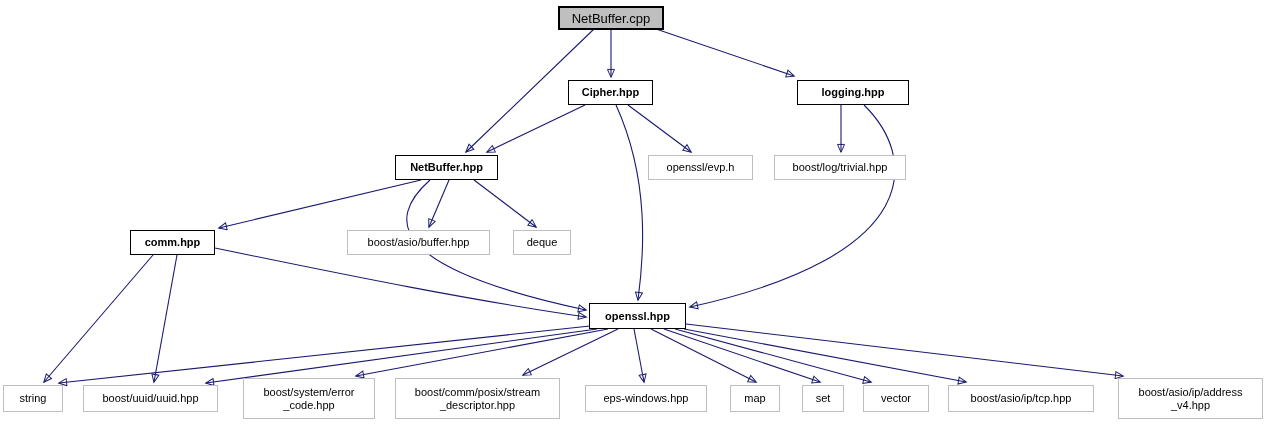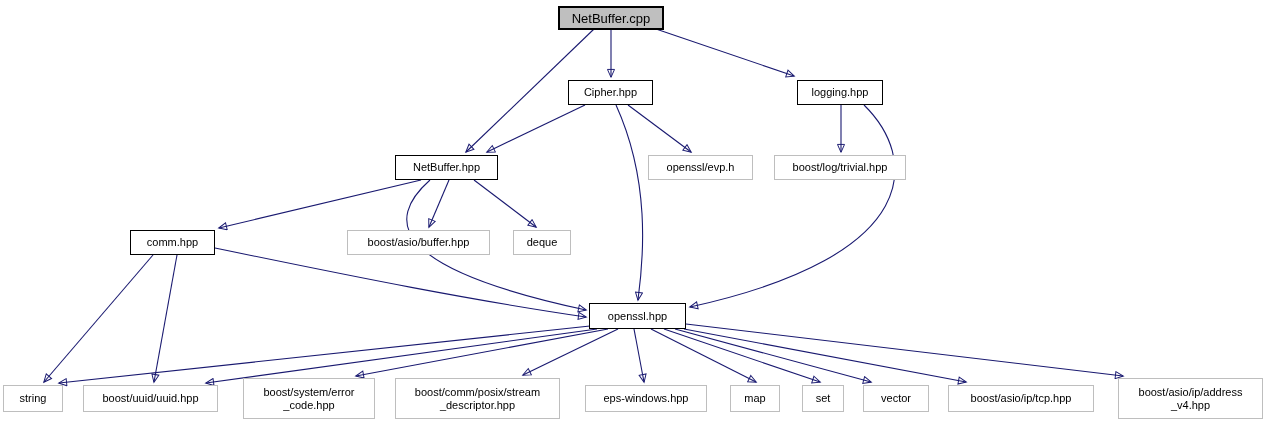--- a/index.html
+++ b/index.html
@@ -19,21 +19,21 @@
     text-align:center;
     background:#ffffff;
     border:1px solid #000000;
     color:#000000;
     font-size:11px;
     line-height:13px;
     white-space:pre-line;
     cursor:default;
   }
   .node.root{background:#bfbfbf;border:2px solid #000000;font-size:13px;}
-  .node.internal{cursor:pointer;}
+  .node.internal{cursor:pointer;font-weight:bold;}
   .node.external{border-color:#bebebe;}
 </style>
 </head>
 <body>
 
 <div id="canvas">
 
   <svg id="edges" viewBox="0 0 1270 425" xmlns="http://www.w3.org/2000/svg">
     <defs>
       <marker id="arrow" viewBox="0 0 10 10" refX="8.6" refY="5" markerWidth="10" markerHeight="8" orient="auto-start-reverse">
@@ -68,21 +68,21 @@
     <path marker-end="url(#arrow)" d="M634,329 L644,382"></path>
     <path marker-end="url(#arrow)" d="M651,329 L756,382"></path>
     <path marker-end="url(#arrow)" d="M664,329 L820,382"></path>
     <path marker-end="url(#arrow)" d="M675,329 L871,382"></path>
     <path marker-end="url(#arrow)" d="M684,329 L966,382"></path>
     <path marker-end="url(#arrow)" d="M686,324 L1123,376"></path>
   </svg>
 
   <div class="node root" style="left:558px;top:6px;width:106px;height:24px;">NetBuffer.cpp</div>
   <div class="node internal" style="left:568px;top:80px;width:85px;height:25px;">Cipher.hpp</div>
-  <div class="node internal" style="left:797px;top:80px;width:86px;height:25px;">logging.hpp</div>
+  <div class="node internal" style="left:797px;top:80px;width:112px;height:25px;">logging.hpp</div>
   <div class="node internal" style="left:395px;top:155px;width:103px;height:25px;">NetBuffer.hpp</div>
   <div class="node external" style="left:648px;top:155px;width:105px;height:25px;text-align:center;">openssl/evp.h</div>
   <div class="node external" style="left:774px;top:155px;width:132px;height:25px;">boost/log/trivial.hpp</div>
   <div class="node internal" style="left:130px;top:230px;width:85px;height:25px;">comm.hpp</div>
   <div class="node external" style="left:347px;top:230px;width:143px;height:25px;">boost/asio/buffer.hpp</div>
   <div class="node external" style="left:513px;top:230px;width:58px;height:25px;">deque</div>
   <div class="node internal" style="left:589px;top:303px;width:97px;height:26px;">openssl.hpp</div>
   <div class="node external" style="left:3px;top:385px;width:60px;height:27px;">string</div>
   <div class="node external" style="left:83px;top:385px;width:135px;height:27px;">boost/uuid/uuid.hpp</div>
   <div class="node external" style="left:243px;top:378px;width:132px;height:41px;">boost/system/error

